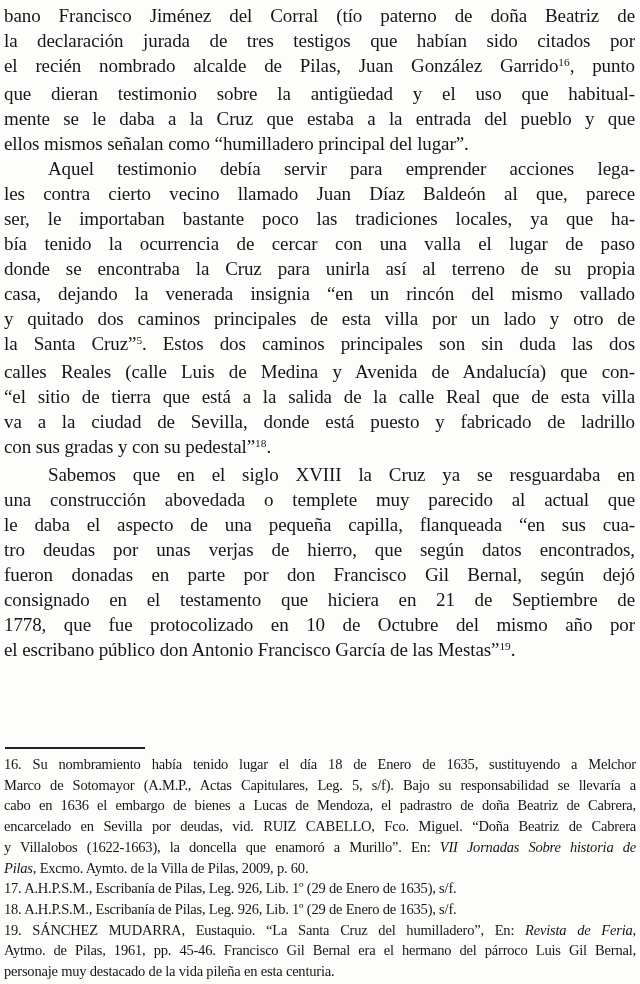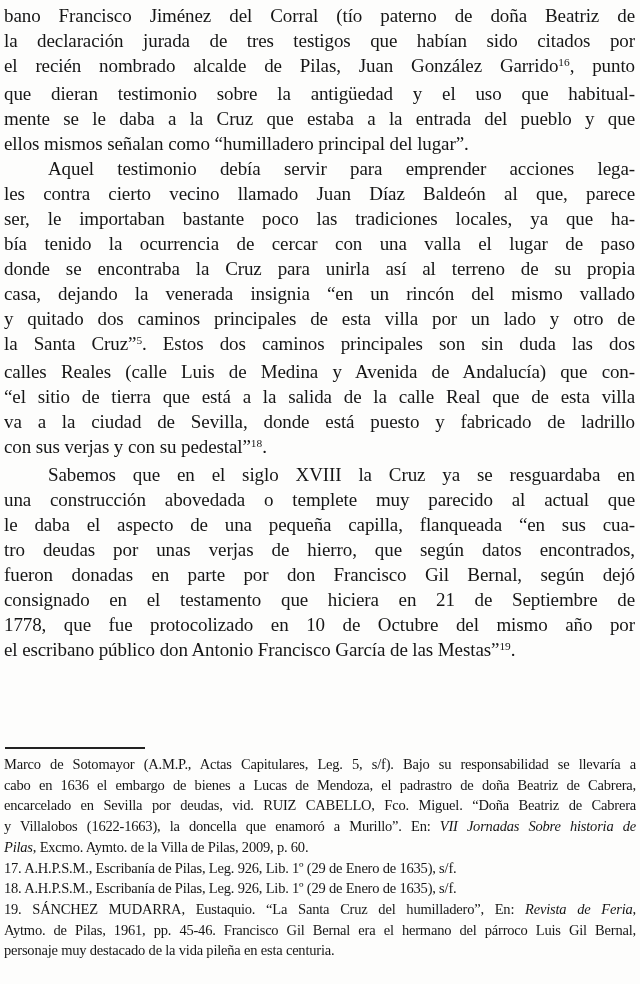--- a/index.html
+++ b/index.html
@@ -67,36 +67,37 @@
         <div class="line"><span>les contra cierto vecino llamado Juan Díaz Baldeón al que, parece</span></div>
         <div class="line"><span>ser, le importaban bastante poco las tradiciones locales, ya que ha-</span></div>
         <div class="line"><span>bía tenido la ocurrencia de cercar con una valla el lugar de paso</span></div>
         <div class="line"><span>donde se encontraba la Cruz para unirla así al terreno de su propia</span></div>
         <div class="line"><span>casa, dejando la venerada insignia “en un rincón del mismo vallado</span></div>
         <div class="line"><span>y quitado dos caminos principales de esta villa por un lado y otro de</span></div>
         <div class="line"><span>la Santa Cruz”</span><span class="sup">5</span><span>. Estos dos caminos principales son sin duda las dos</span></div>
         <div class="line"><span>calles Reales (calle Luis de Medina y Avenida de Andalucía) que con-</span></div>
         <div class="line"><span>“el sitio de tierra que está a la salida de la calle Real que de esta villa</span></div>
         <div class="line"><span>va a la ciudad de Sevilla, donde está puesto y fabricado de ladrillo</span></div>
-        <div class="line end"><span>con sus verjas y con su pedestal”</span><span class="sup">18</span><span>.</span></div>
+        <div class="line end"><span>con sus gradas y con su pedestal”</span><span class="sup">18</span><span>.</span></div>
       </div>
       <div class="paragraph indent">
         <div class="line"><span>Sabemos que en el siglo XVIII la Cruz ya se resguardaba en</span></div>
         <div class="line"><span>una construcción abovedada o templete muy parecido al actual que</span></div>
         <div class="line"><span>le daba el aspecto de una pequeña capilla, flanqueada “en sus cua-</span></div>
         <div class="line"><span>tro deudas por unas verjas de hierro, que según datos encontrados,</span></div>
         <div class="line"><span>fueron donadas en parte por don Francisco Gil Bernal, según dejó</span></div>
         <div class="line"><span>consignado en el testamento que hiciera en 21 de Septiembre de</span></div>
         <div class="line"><span>1778, que fue protocolizado en 10 de Octubre del mismo año por</span></div>
         <div class="line end"><span>el escribano público don Antonio Francisco García de las Mestas”</span><span class="sup">19</span><span>.</span></div>
       </div>
     </div>
   <div class="fn-sep"></div>
   <div class="footnotes" id="footnotes">
       <div class="footnote">
+        <div class="line"><span>16. Su nombramiento había tenido lugar el día 18 de Enero de 1635, sustituyendo a Melchor</span></div>
         <div class="line"><span>Marco de Sotomayor (A.M.P., Actas Capitulares, Leg. 5, s/f). Bajo su responsabilidad se llevaría a</span></div>
         <div class="line"><span>cabo en 1636 el embargo de bienes a Lucas de Mendoza, el padrastro de doña Beatriz de Cabrera,</span></div>
         <div class="line"><span>encarcelado en Sevilla por deudas, vid. RUIZ CABELLO, Fco. Miguel. “Doña Beatriz de Cabrera</span></div>
         <div class="line"><span>y Villalobos (1622-1663), la doncella que enamoró a Murillo”. En: </span><span class="it">VII Jornadas Sobre historia de</span></div>
         <div class="line end"><span class="it">Pilas</span><span>, Excmo. Aymto. de la Villa de Pilas, 2009, p. 60.</span></div>
       </div>
       <div class="footnote">
         <div class="line end"><span>17. A.H.P.S.M., Escribanía de Pilas, Leg. 926, Lib. 1º (29 de Enero de 1635), s/f.</span></div>
       </div>
       <div class="footnote">

